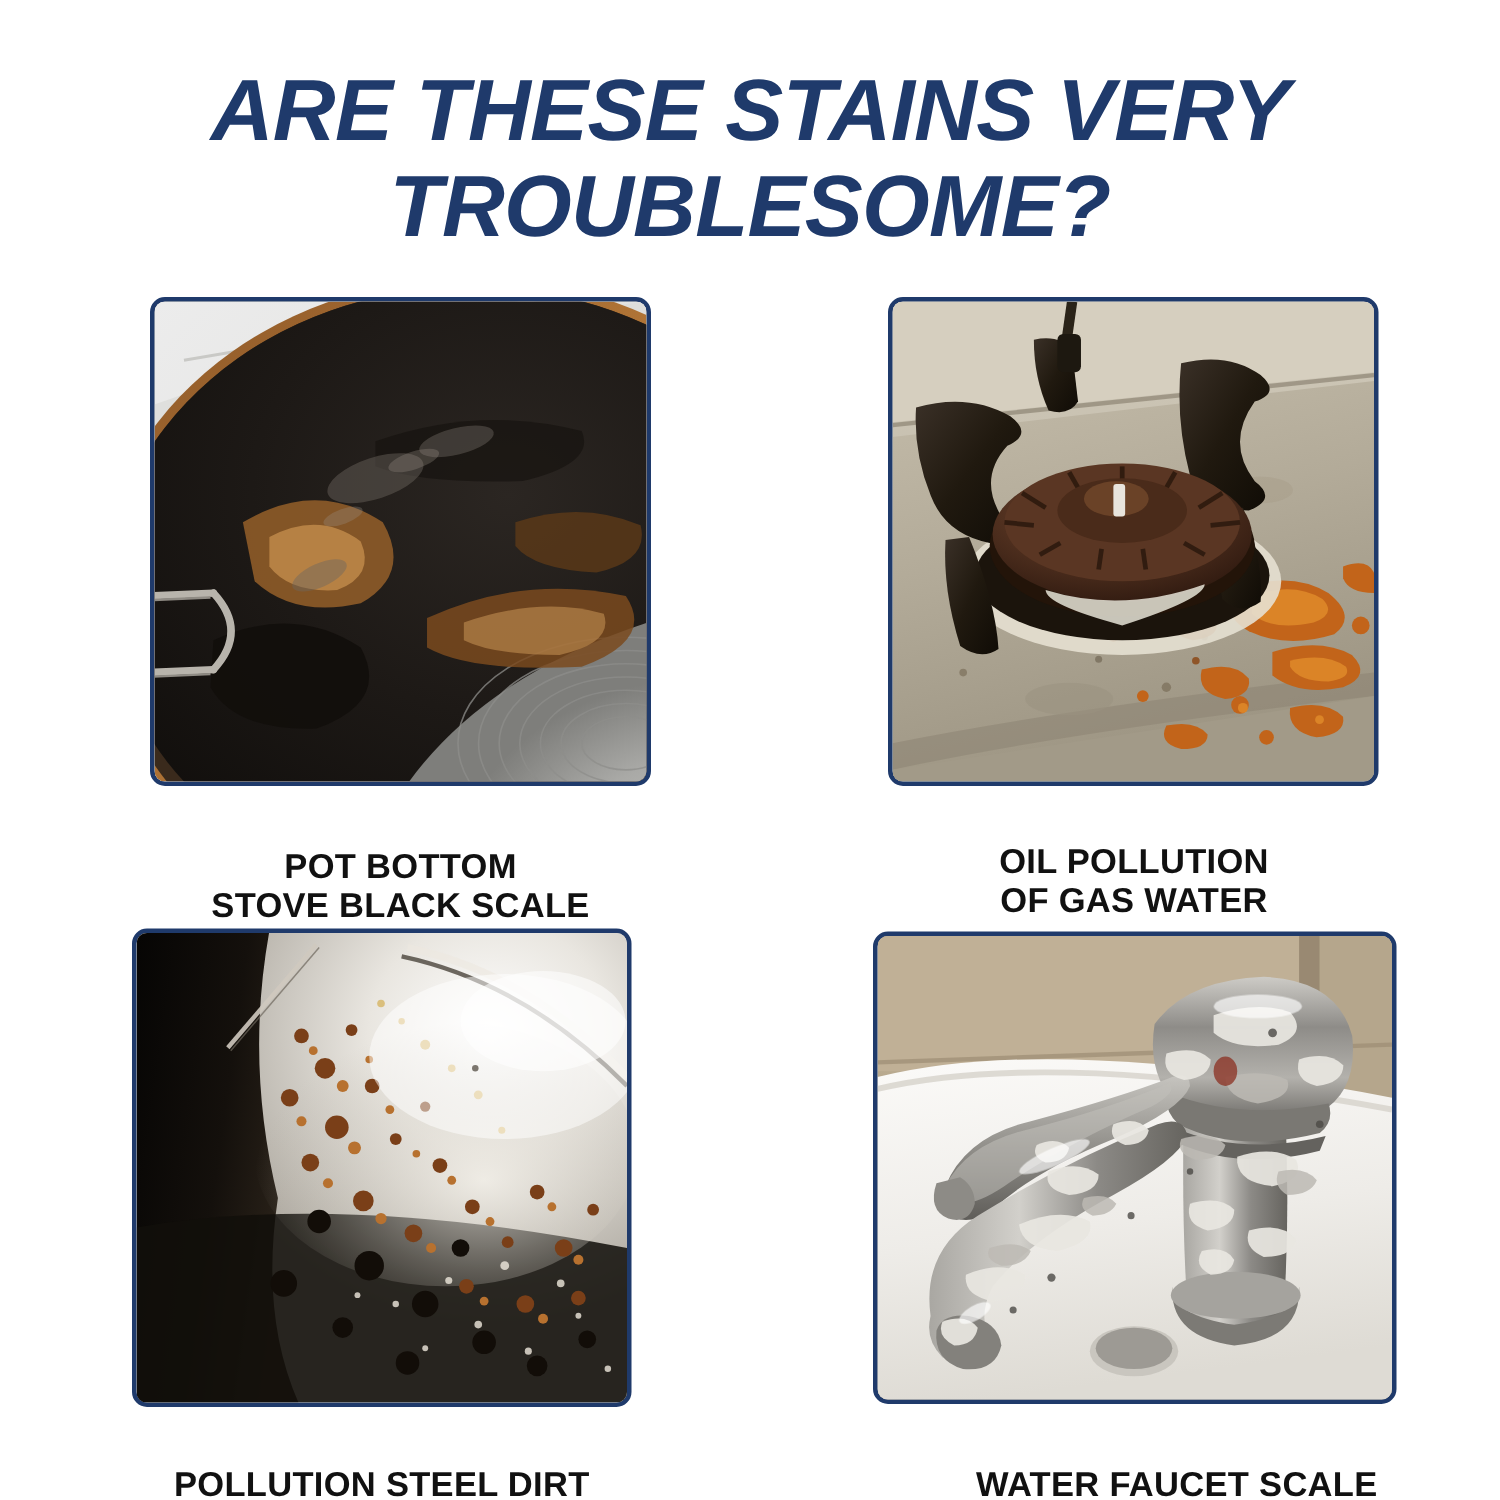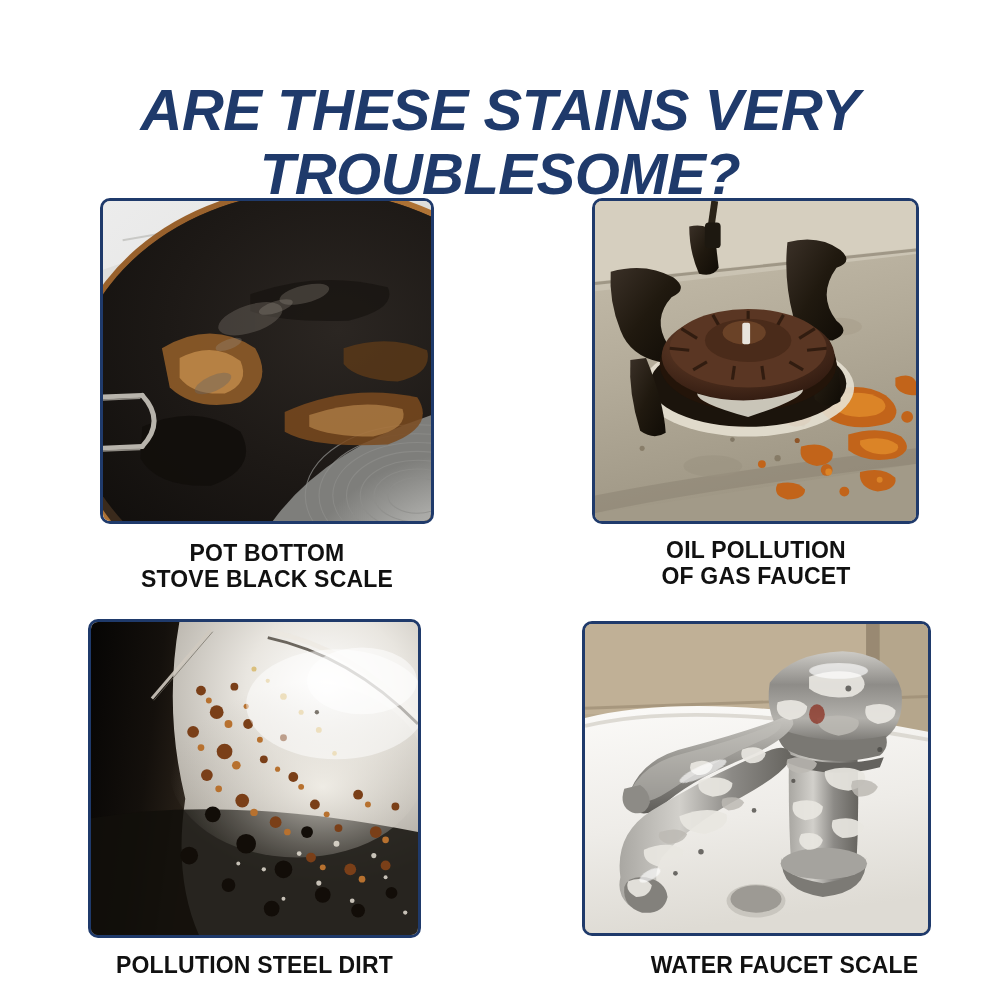--- a/index.html
+++ b/index.html
@@ -23,21 +23,20 @@
     width: 1000px;
     text-align: center;
     color: #1f3a6b;
     font-family: "Liberation Sans", sans-serif;
     font-weight: 700;
     font-style: italic;
     font-size: 58px;
     line-height: 64px;
     letter-spacing: -0.5px;
     white-space: pre-line;
-    margin-top: 36px;
     -webkit-font-smoothing: antialiased;
   }
 
   
   .panel {
     position: absolute;
     border: 3px solid #1f3a6b;
     border-radius: 10px;
     overflow: hidden;
     background: #d9d6cf;
@@ -52,20 +51,21 @@
   .caption {
     position: absolute;
     text-align: center;
     color: #111111;
     font-family: "Liberation Sans", sans-serif;
     font-weight: 700;
     font-size: 23px;
     line-height: 26px;
     letter-spacing: 0.2px;
     white-space: pre-line;
+    margin-top: 24px;
   }
 
   
   #panel-1 { left: 100px;  top: 198px; width: 334px; height: 326px; }
   #cap-1   { left: 90px;   top: 540px; width: 354px; }
 
   
   #panel-2 { left: 592px;  top: 198px; width: 327px; height: 326px; }
   #cap-2   { left: 580px;  top: 537px; width: 352px; }
 
@@ -297,21 +297,21 @@
 
         <path d="M118 28 L122 0" stroke="#2a2318" stroke-width="7" fill="none"></path>
         <rect x="112" y="22" width="16" height="26" rx="4" fill="#1d1810"></rect>
 
         <path d="M104 196 Q156 212 212 192 Q212 202 156 220 Q104 206 104 196 Z" fill="#dcd8cc" opacity="0.9"></path>
       </g>
     </svg>
   </div>
 </div>
 <div class="caption" id="cap-2">OIL POLLUTION
-OF GAS FAUCET</div>
+OF GAS WATER</div>
 
 <div class="panel" id="panel-3">
   <div class="panel-media">
     <svg class="scene" viewBox="0 0 333 319" preserveAspectRatio="xMidYMid slice">
       <defs>
         <radialGradient id="p3shine" cx="72%" cy="22%" r="62%">
           <stop offset="0%" stop-color="#ffffff"></stop>
           <stop offset="40%" stop-color="#e9e6e0"></stop>
           <stop offset="100%" stop-color="#a9a49b"></stop>
         </radialGradient>

